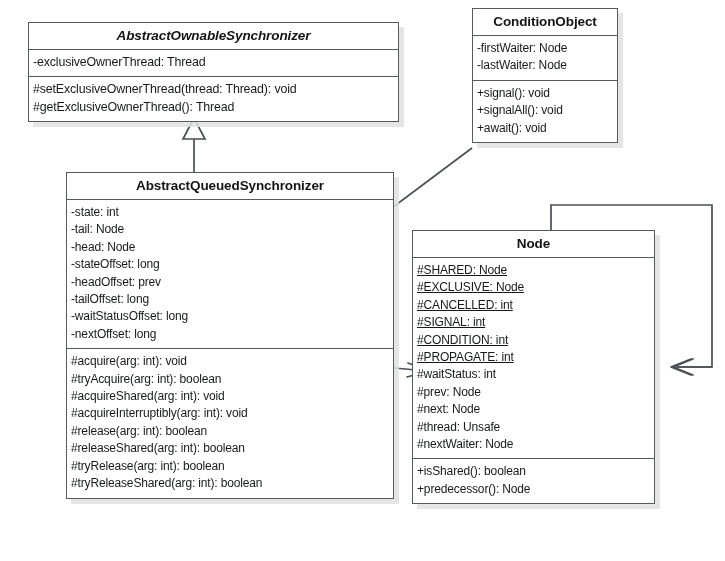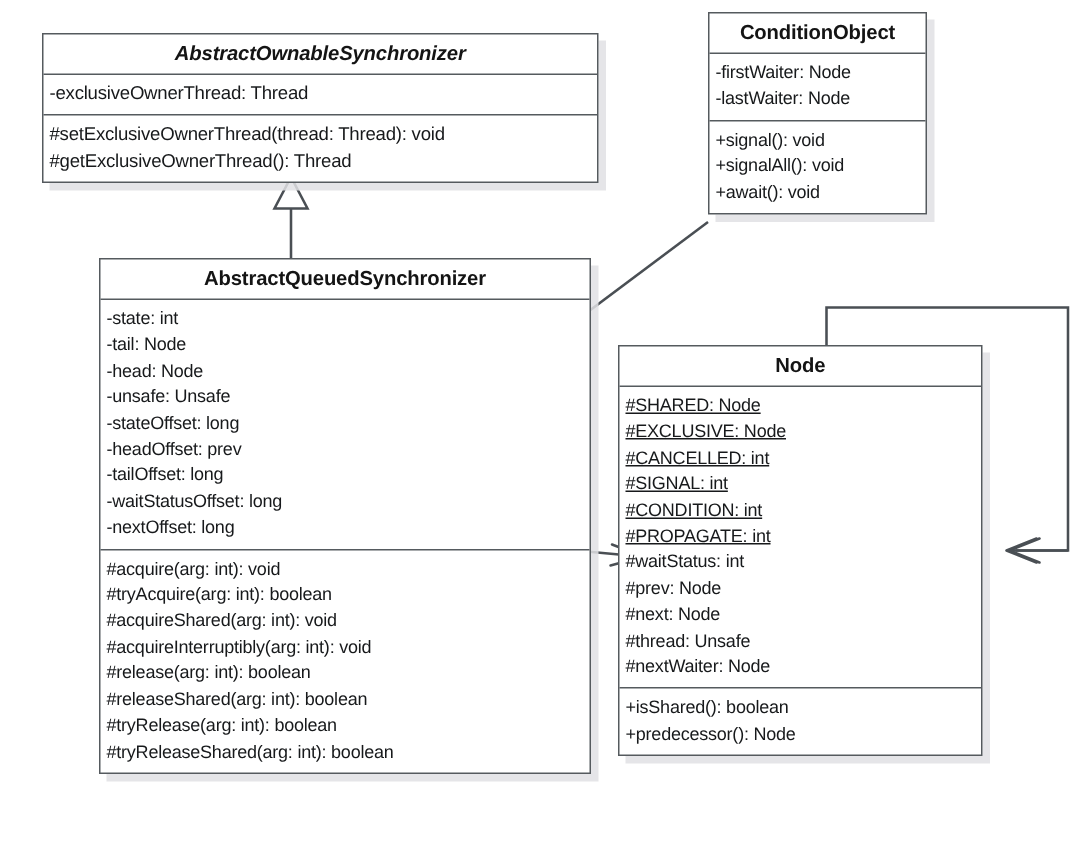--- a/index.html
+++ b/index.html
@@ -138,21 +138,20 @@
       <div class="uml-row">+await(): void</div>
     </div>
   </div>
 
   <div class="uml-class" id="box-aqs">
     <div class="uml-title">AbstractQueuedSynchronizer</div>
     <div class="uml-section">
       <div class="uml-row">-state: int</div>
       <div class="uml-row">-tail: Node</div>
       <div class="uml-row">-head: Node</div>
-      <div class="uml-row">-unsafe: Unsafe</div>
       <div class="uml-row">-stateOffset: long</div>
       <div class="uml-row">-headOffset: prev</div>
       <div class="uml-row">-tailOffset: long</div>
       <div class="uml-row">-waitStatusOffset: long</div>
       <div class="uml-row">-nextOffset: long</div>
     </div>
     <div class="uml-section">
       <div class="uml-row">#acquire(arg: int): void</div>
       <div class="uml-row">#tryAcquire(arg: int): boolean</div>
       <div class="uml-row">#acquireShared(arg: int): void</div>

